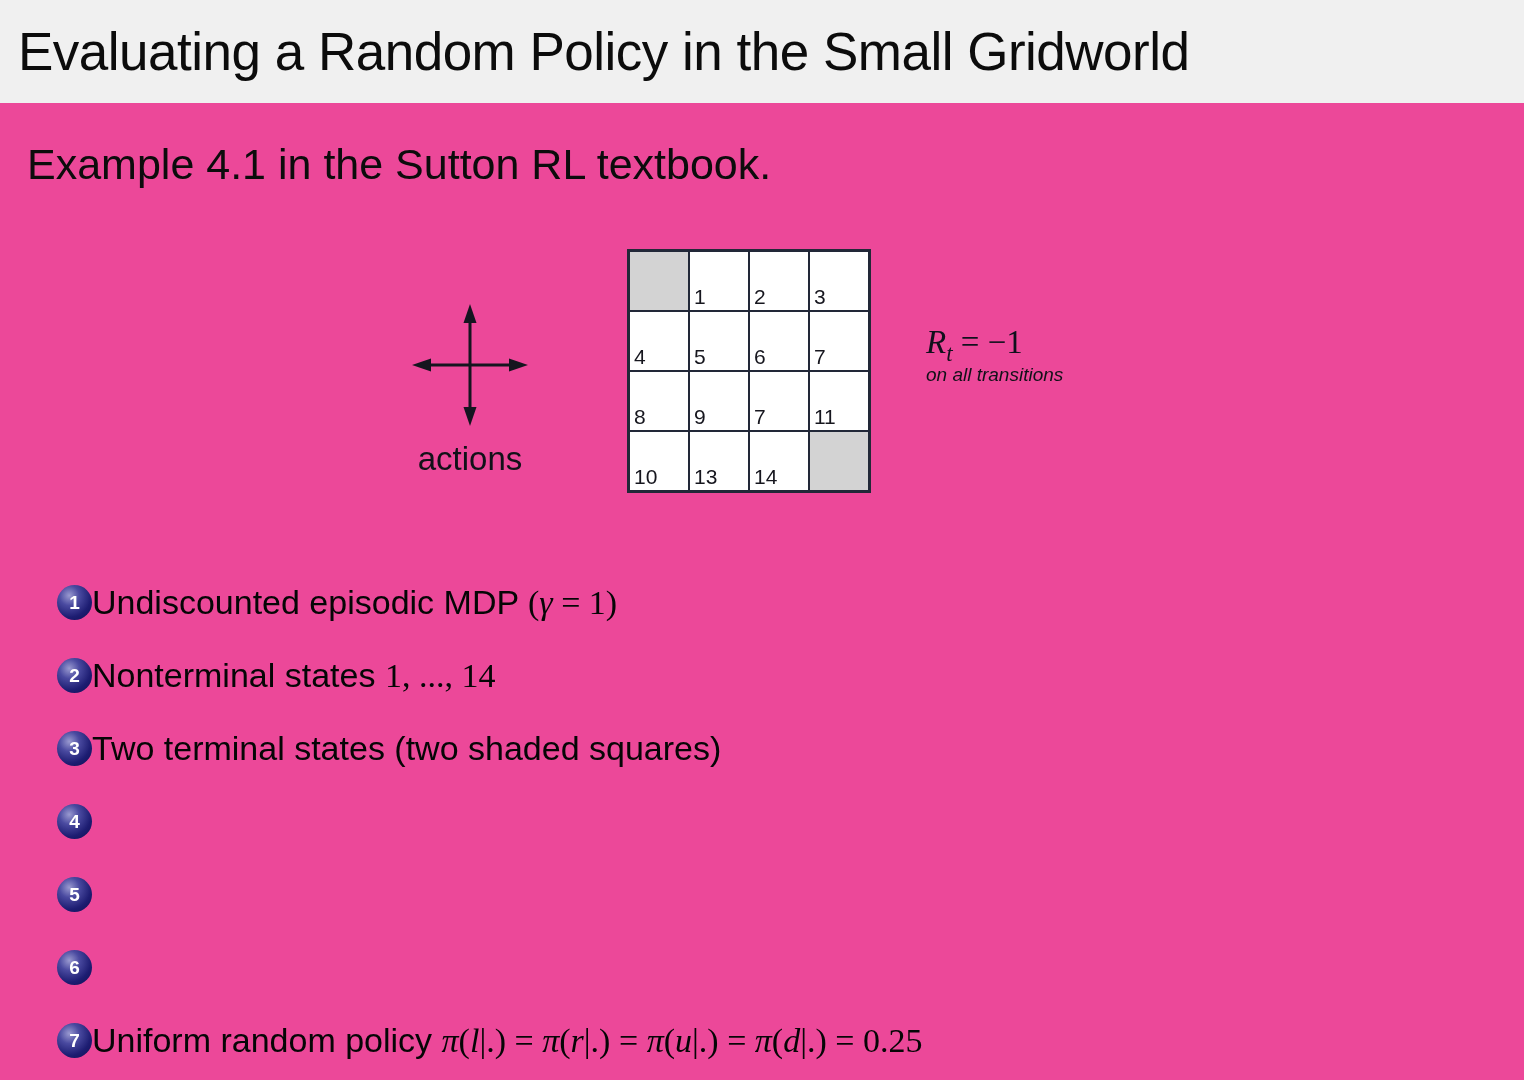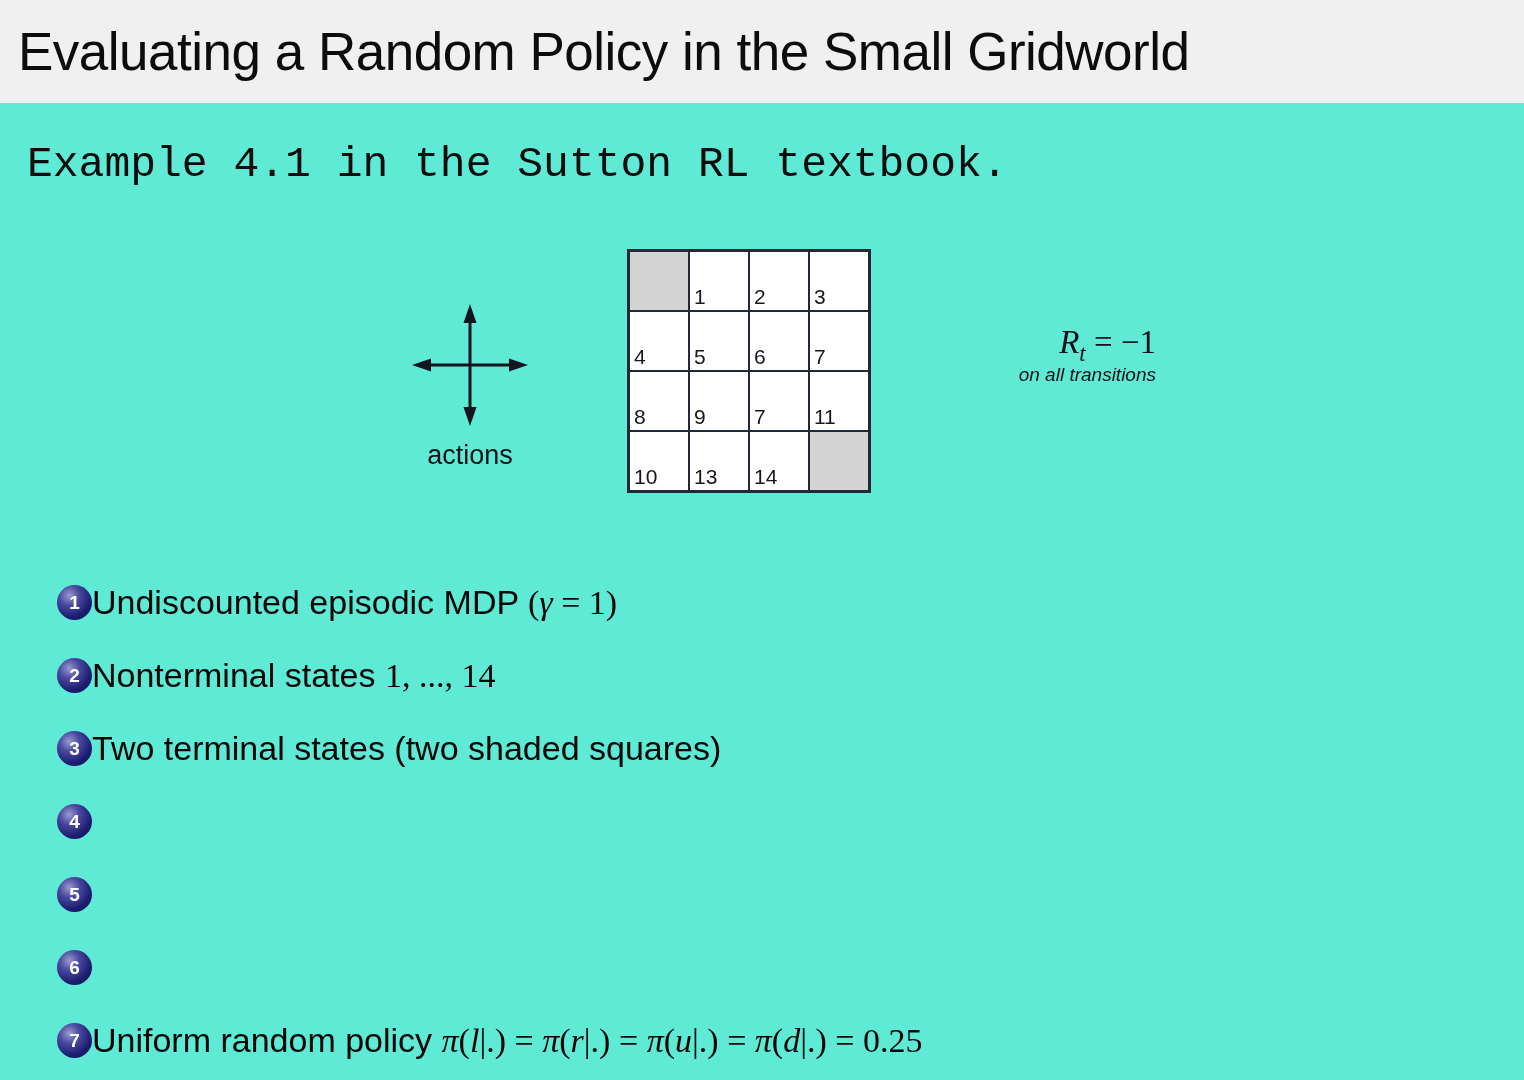--- a/index.html
+++ b/index.html
@@ -6,21 +6,21 @@
     margin: 0;
     padding: 0;
     background: #ffffff;
     font-family: "Liberation Sans", "DejaVu Sans", sans-serif;
     color: #0c0c0c;
   }
   .slide {
     position: relative;
     width: 1524px;
     height: 1080px;
-    background: #5eead4;
+    background: #ec4899;
     overflow: hidden;
   }
   
   .titlebar {
     position: absolute;
     left: 0; top: 0;
     width: 1524px; height: 103px;
     background: #f0f0f0;
     display: flex;
     align-items: center;
@@ -34,36 +34,35 @@
     white-space: nowrap;
   }
   
   .subtitle {
     position: absolute;
     left: 27px; top: 140px;
     font-size: 43px;
     font-weight: 400;
     color: #0c0c0c;
     white-space: nowrap;
-    font-family: Liberation Mono, monospace;
   }
   
   .actions-fig {
     position: absolute;
     left: 412px; top: 304px;
     width: 116px;
     text-align: center;
   }
   .actions-fig svg { display: block; }
   .actions-label {
     position: absolute;
     left: 412px; top: 440px;
     width: 116px;
     text-align: center;
-    font-size: 27px;
+    font-size: 33px;
     color: #111118;
   }
   
   .gridworld {
     position: absolute;
     left: 627px; top: 249px;
     display: grid;
     grid-template-columns: repeat(4, 58px);
     grid-template-rows: repeat(4, 58px);
     gap: 2px;
@@ -78,21 +77,21 @@
     font-size: 21px;
     color: #16161e;
     box-sizing: border-box;
   }
   .cell.shaded { background: #d3d3d3; }
   
   .reward {
     position: absolute;
     left: 926px; top: 324px;
     width: 230px;
-    text-align: right;
+    text-align: left;
   }
   .reward-eq {
     font-size: 33px;
     color: #10101c;
     font-family: "Liberation Serif", "DejaVu Serif", serif;
   }
   .reward-eq sub {
     font-size: 70%;
     line-height: 0;
   }

